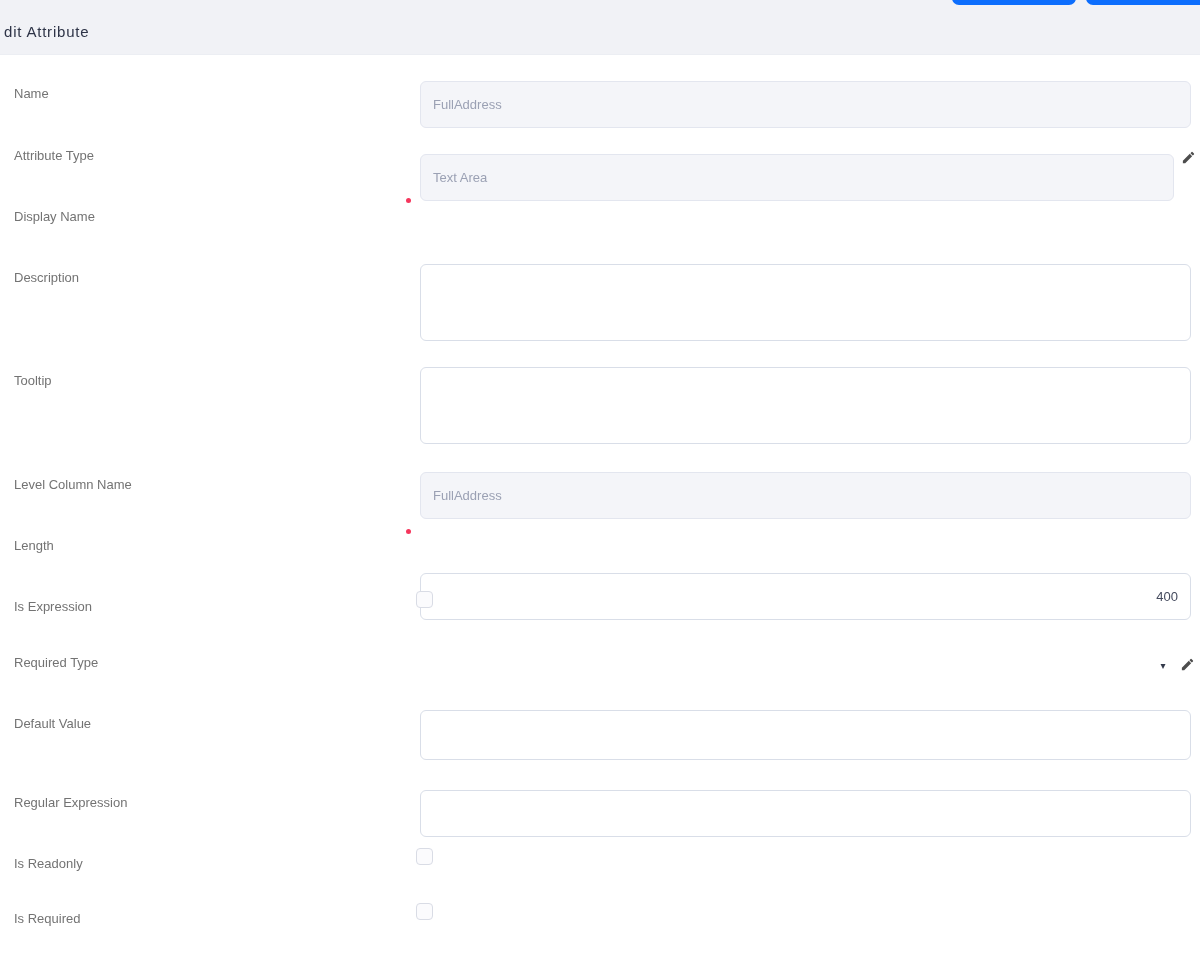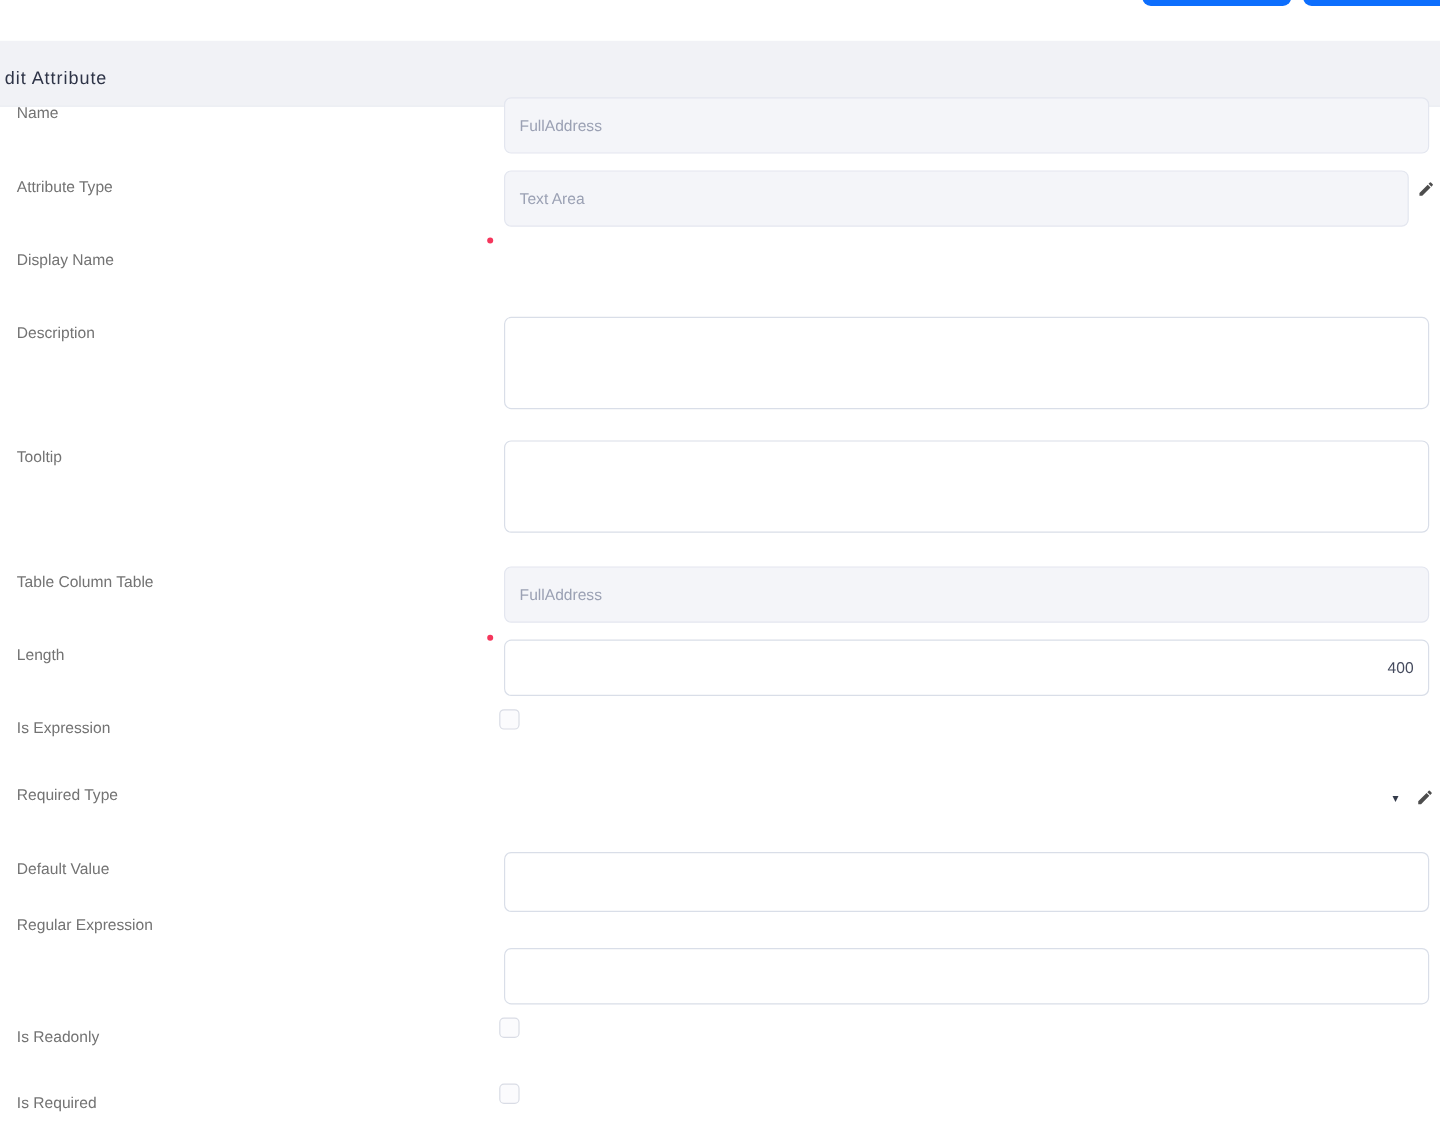--- a/index.html
+++ b/index.html
@@ -11,21 +11,20 @@
     height: 955px;
     background: #ffffff;
     overflow: hidden;
   }
   .header-band {
     position: absolute;
     left: 0; top: 0;
     width: 1200px; height: 55px;
     background: #f1f2f6;
     border-bottom: 1px solid #eceef3;
-    margin-top: 34px;
   }
   .page-title {
     position: absolute;
     left: 4px; top: 23px;
     font-size: 15px;
     letter-spacing: 0.8px;
     color: #2e3447;
   }
   .top-btn {
     position: absolute;
@@ -63,21 +62,21 @@
     color: #454b5e;
     outline: none;
   }
   input.ctrl:disabled {
     background: #f4f5f9;
     border-color: #e3e6ef;
     color: #9ba1b4;
     -webkit-text-fill-color: #9ba1b4;
   }
   textarea.ctrl { resize: none; padding: 8px 12px; }
-  .num-right { text-align: right; }
+  .num-right { text-align: right; margin-top: 40px; }
   .select-ctrl {
     display: flex;
     align-items: center;
     cursor: pointer;
   }
   .req-dot {
     position: absolute;
     width: 5px; height: 5px;
     border-radius: 50%;
     background: #f5365c;
@@ -116,58 +115,58 @@
   <div class="header-band">
     <div class="page-title">dit Attribute</div>
   </div>
   <button class="top-btn b1"></button>
   <button class="top-btn b2"></button>
 
   <div class="field-label" style="top:86px">Name</div>
   <input class="ctrl" style="top: 81px;" disabled="" value="FullAddress">
 
   <div class="field-label" style="top:148px">Attribute Type</div>
-  <input class="ctrl" style="top: 142px; width: 754px;" disabled="" value="Text Area">
+  <input class="ctrl" style="top: 154px; width: 754px;" disabled="" value="Text Area">
   <span class="pencil-icon" style="left:1181px;top:150px">
     <svg viewBox="0 0 24 24">
         <path d="M3 17.25V21h3.75L17.81 9.94l-3.75-3.75L3 17.25zM20.71 7.04a1 1 0 0 0 0-1.41l-2.34-2.34a1 1 0 0 0-1.41 0l-1.83 1.83 3.75 3.75 1.83-1.83z"></path>
       </svg>
   </span>
 
   <div class="field-label" style="top:209px">Display Name</div>
   <span class="req-dot" style="left:406px;top:198px"></span>
 
   <div class="field-label" style="top:270px">Description</div>
   <textarea class="ctrl" style="top: 264px; height: 77px;" value=""></textarea>
 
   <div class="field-label" style="top:373px">Tooltip</div>
   <textarea class="ctrl" style="top: 367px; height: 77px;" value=""></textarea>
 
-  <div class="field-label" style="top:477px">Table Column Table</div>
+  <div class="field-label" style="top:477px">Level Column Name</div>
   <input class="ctrl" style="top: 472px;" disabled="" value="FullAddress">
 
   <div class="field-label" style="top:538px">Length</div>
   <span class="req-dot" style="left:406px;top:529px"></span>
   <input class="ctrl num-right" style="top: 533px;" value="400">
 
   <div class="field-label" style="top:599px">Is Expression</div>
   <div class="checkbox" style="top:591px"></div>
 
   <div class="field-label" style="top:655px">Required Type</div>
   <span class="caret-icon">▾</span>
   <span class="pencil-icon" style="left:1180px;top:657px">
     <svg viewBox="0 0 24 24">
         <path d="M3 17.25V21h3.75L17.81 9.94l-3.75-3.75L3 17.25zM20.71 7.04a1 1 0 0 0 0-1.41l-2.34-2.34a1 1 0 0 0-1.41 0l-1.83 1.83 3.75 3.75 1.83-1.83z"></path>
       </svg>
   </span>
 
   <div class="field-label" style="top:716px">Default Value</div>
   <textarea class="ctrl" style="top: 710px; height: 50px;" value=""></textarea>
 
-  <div class="field-label" style="top:763px">Regular Expression</div>
+  <div class="field-label" style="top:795px">Regular Expression</div>
   <input class="ctrl" style="top: 790px;" value="">
 
   <div class="field-label" style="top:856px">Is Readonly</div>
   <div class="checkbox" style="top:848px"></div>
 
   <div class="field-label" style="top:911px">Is Required</div>
   <div class="checkbox" style="top:903px"></div>
 
 </div>
 

